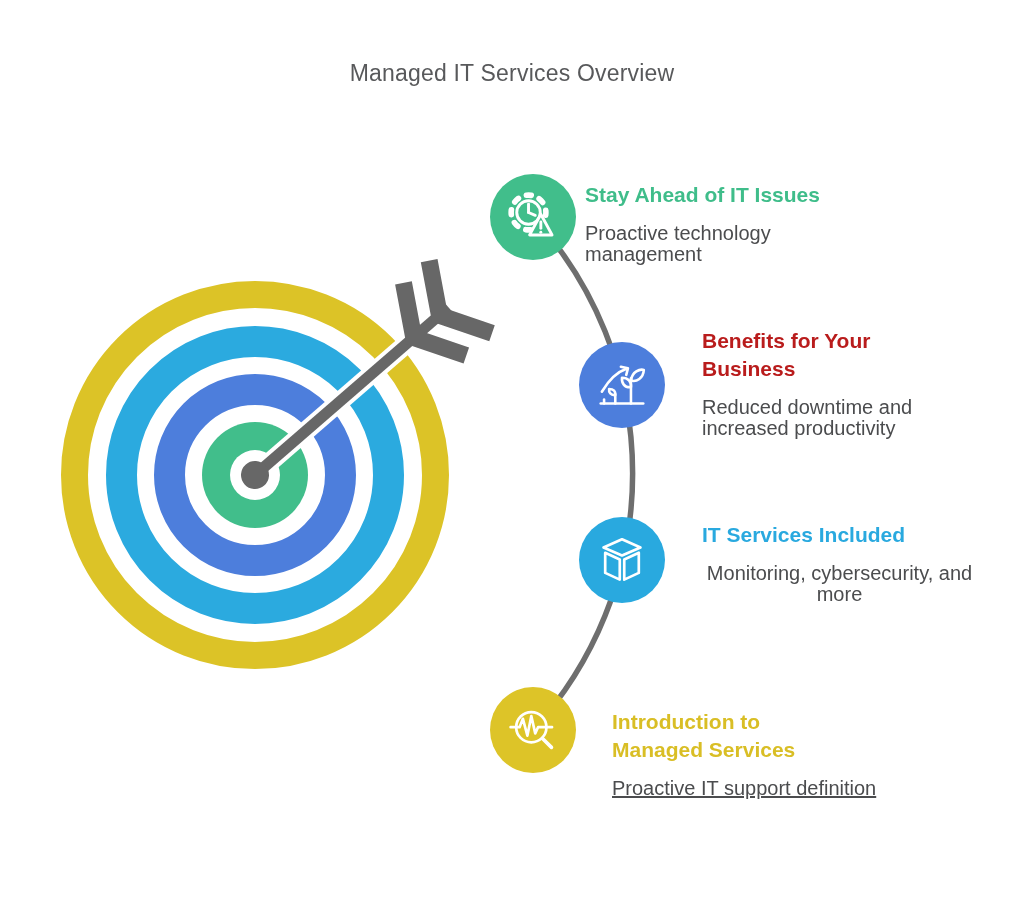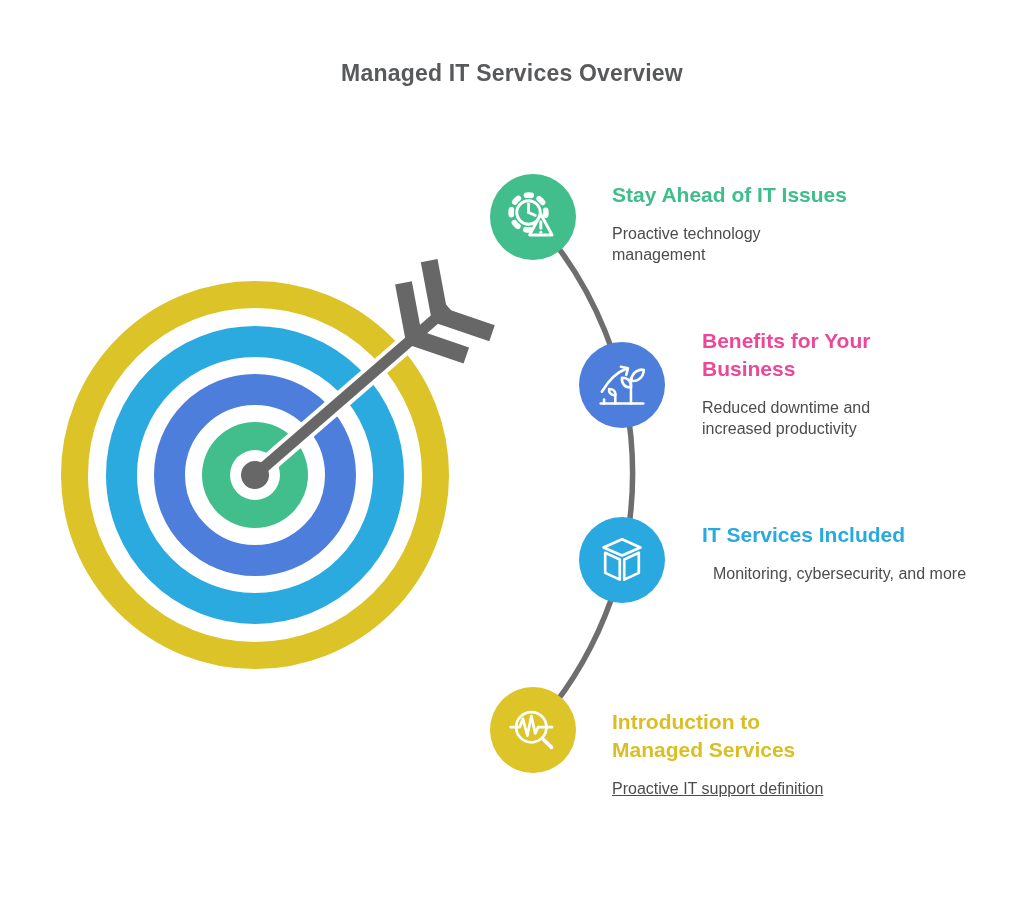--- a/index.html
+++ b/index.html
@@ -2,36 +2,36 @@
 <html><head>
 <meta charset="utf-8">
 <style>
   html,body{margin:0;padding:0;background:#ffffff;}
   .canvas{
     position:relative;width:1024px;height:898px;background:#ffffff;overflow:hidden;
     font-family:"Liberation Sans","DejaVu Sans",sans-serif;
   }
   .page-title{
     position:absolute;left:0;top:60px;width:1024px;text-align:center;
-    font-size:23px;font-weight:700;color:#58595b;letter-spacing:.2px;
+    font-size:23px;font-weight:400;color:#58595b;letter-spacing:.2px;
   }
   .scene{position:absolute;left:0;top:0;}
   .timeline-node{
     position:absolute;width:86px;height:86px;border-radius:50%;
     display:flex;align-items:center;justify-content:center;
   }
   .node-1{left:490px;top:174px;}
   .node-2{left:579px;top:342px;}
   .node-3{left:579px;top:517px;}
   .node-4{left:490px;top:687px;}
   .node-icon{display:block;}
   .item{position:absolute;}
   .item h3{margin:0;font-size:21px;line-height:28px;font-weight:700;}
-  .item p{margin:14px 0 0 0;font-size:16px;line-height:21px;color:#4b4c4e;font-weight:400;}
-  .item-1{left:612px;top:181px;} .item-1 h3{width:300px;} .item-1 p{width:205px;}
+  .item p{margin:14px 0 0 0;font-size:20px;line-height:21px;color:#4b4c4e;font-weight:400;}
+  .item-1{left:585px;top:181px;} .item-1 h3{width:300px;} .item-1 p{width:205px;}
   .item-2{left:702px;top:327px;} .item-2 h3{width:215px;} .item-2 p{width:230px;}
   .item-3{left:702px;top:521px;} .item-3 h3{width:310px;} .item-3 p{width:275px;text-align:center;}
   .item-4{left:612px;top:676px;margin-top:32px;} .item-4 h3{width:225px;} .item-4 p{width:280px;text-decoration:underline;}
 </style>
 </head>
 <body>
 
 <div class="canvas">
 
   <div class="page-title">Managed IT Services Overview</div>
@@ -98,21 +98,21 @@
       <path d="M5 22.5 H13 L16 15 L20 30 L23.5 12.5 L27 28 L29.5 22.5 H42"></path>
     </svg>
   </div>
 
   <div class="item item-1">
     <h3 style="color: rgb(63, 189, 138);">Stay Ahead of IT Issues</h3>
     <p>Proactive technology management</p>
   </div>
 
   <div class="item item-2">
-    <h3 style="color: #ec4899;">Benefits for Your Business</h3>
+    <h3 style="color: #b91c1c;">Benefits for Your Business</h3>
     <p>Reduced downtime and increased productivity</p>
   </div>
 
   <div class="item item-3">
     <h3 style="color: rgb(41, 169, 223);">IT Services Included</h3>
     <p>Monitoring, cybersecurity, and more</p>
   </div>
 
   <div class="item item-4">
     <h3 style="color: rgb(217, 190, 37);">Introduction to Managed Services</h3>

